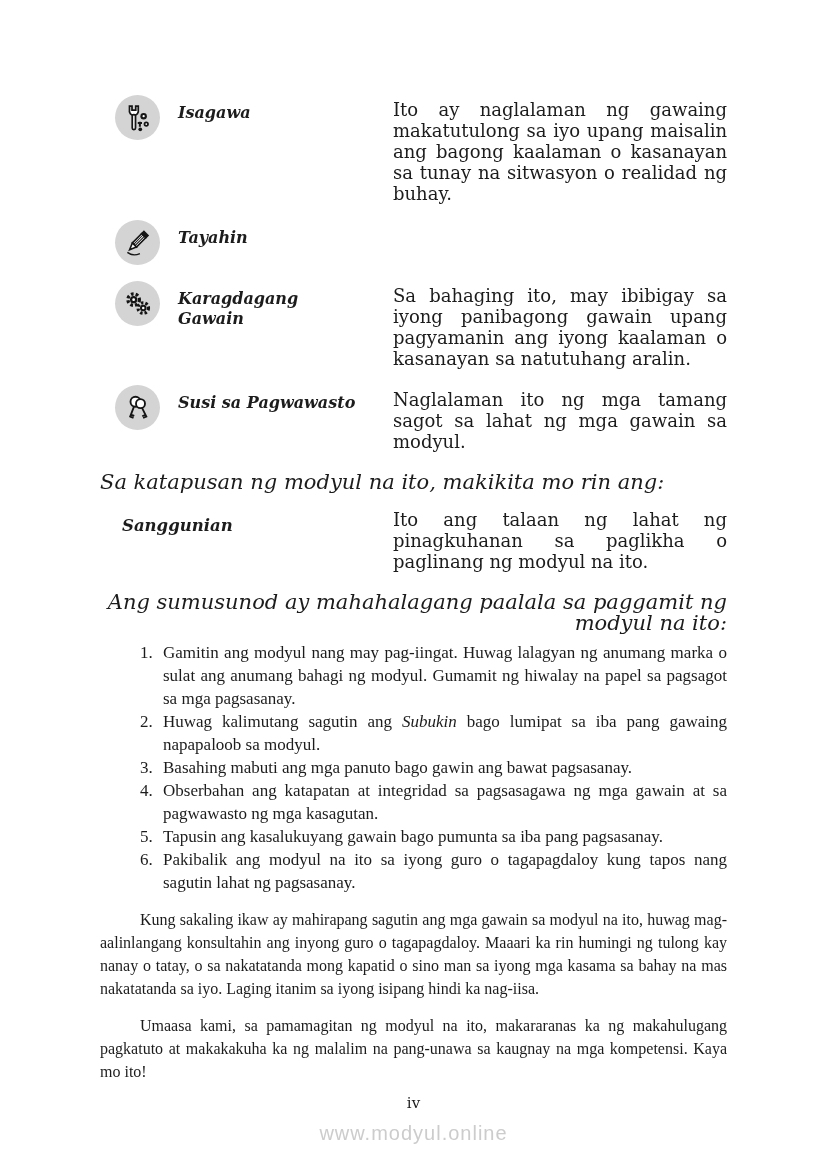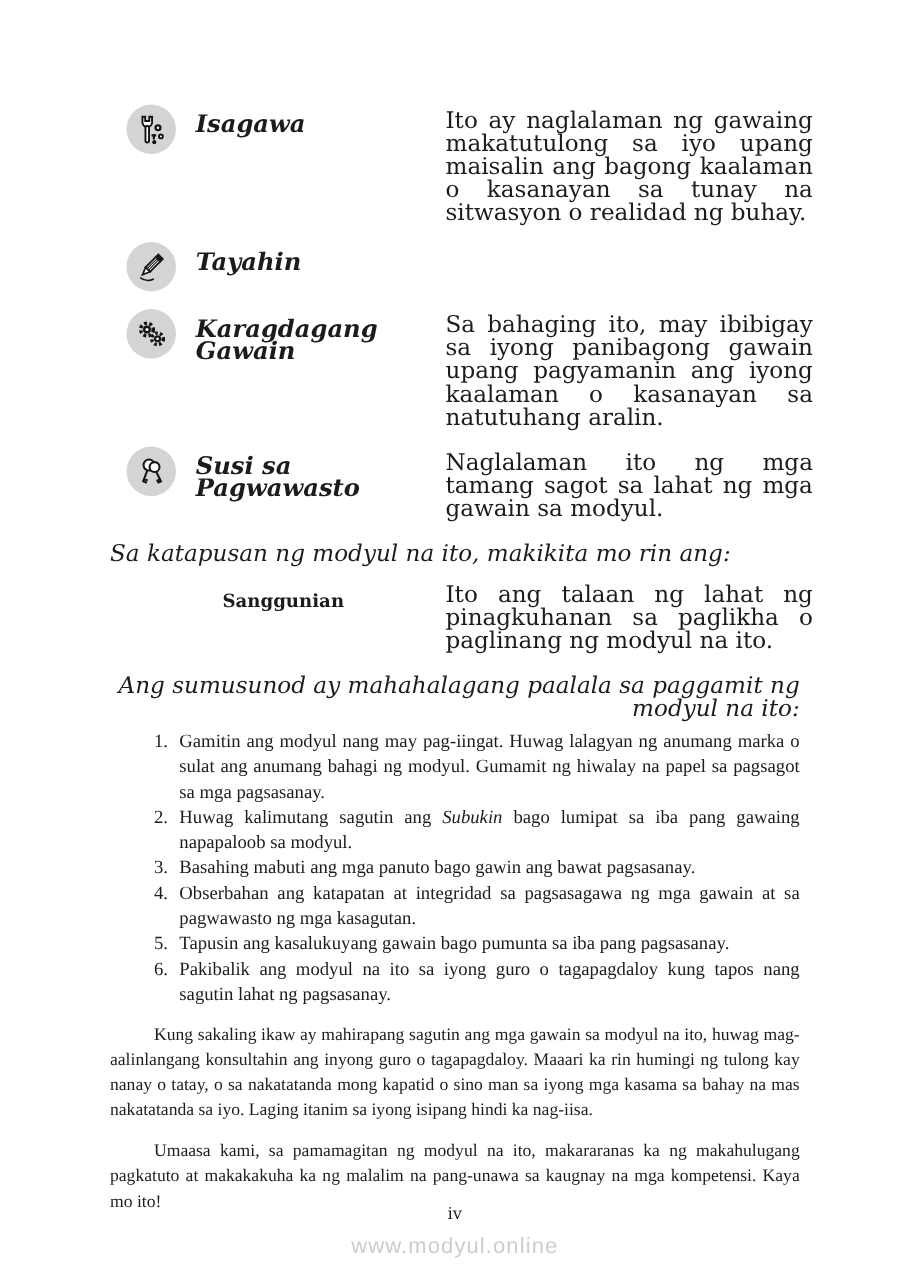--- a/index.html
+++ b/index.html
@@ -24,36 +24,35 @@
   .icon-circle {
     width:45px; height:45px; border-radius:50%;
     background:#d4d4d4;
     margin-left:15px; margin-top:-4px;
     display:flex; align-items:center; justify-content:center;
   }
   .label-cell {
     width:215px; flex:none;
     padding-top:4px;
     font-weight:bold; font-style:italic;
-    font-size:22px; line-height:20px;
+    font-size:16px; line-height:20px;
     white-space:pre-line;
   }
   .desc-cell {
     width:334px; flex:none;
-    font-size:21px; line-height:21px;
+    font-size:18px; line-height:21px;
     text-align:justify;
-    margin-left:12px;
   }
   
   .plain-line { font-size:21px; line-height:21px; margin-top:6px;font-style:italic; }
   .sang-row { display:flex; margin-top:16px; }
   .sang-label {
     width:293px; flex:none;
     padding-left:22px; padding-top:7px;
-    font-weight:bold; font-size:16.5px;text-align:center;
+    font-weight:bold; font-style:italic; font-size:16.5px;
   }
   .intro2 { margin-top:20px;text-align:right; }
   
   ol.reminders {
     list-style:none;
     margin:7px 0 0 40px;
     width:587px;
     font-family:"Liberation Serif", serif;
     font-size:17px; line-height:23px;
   }

